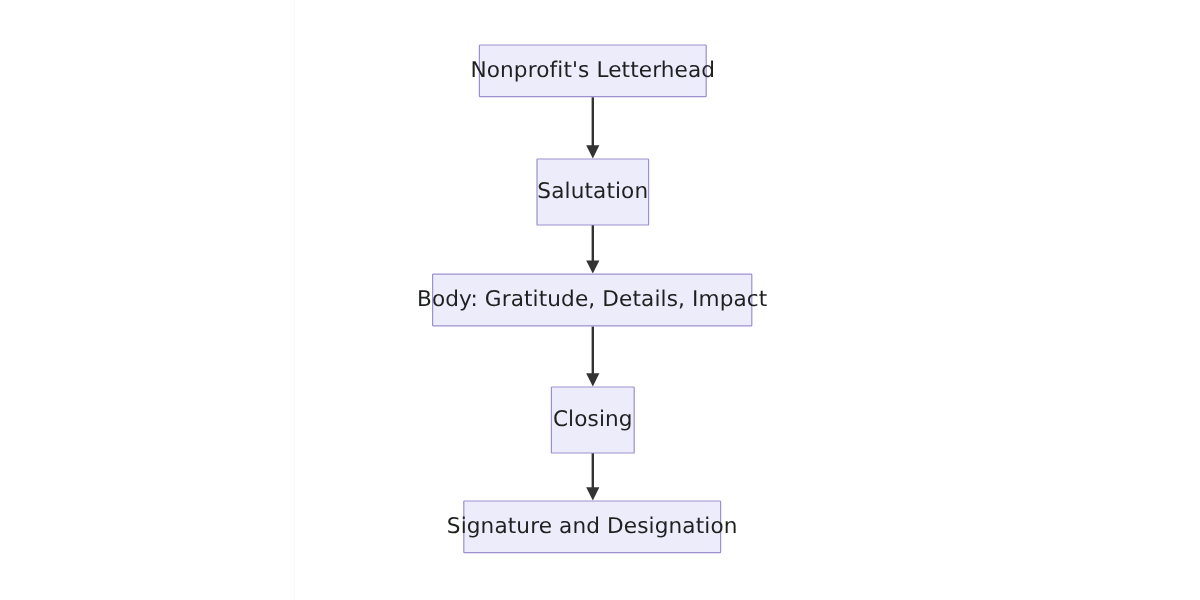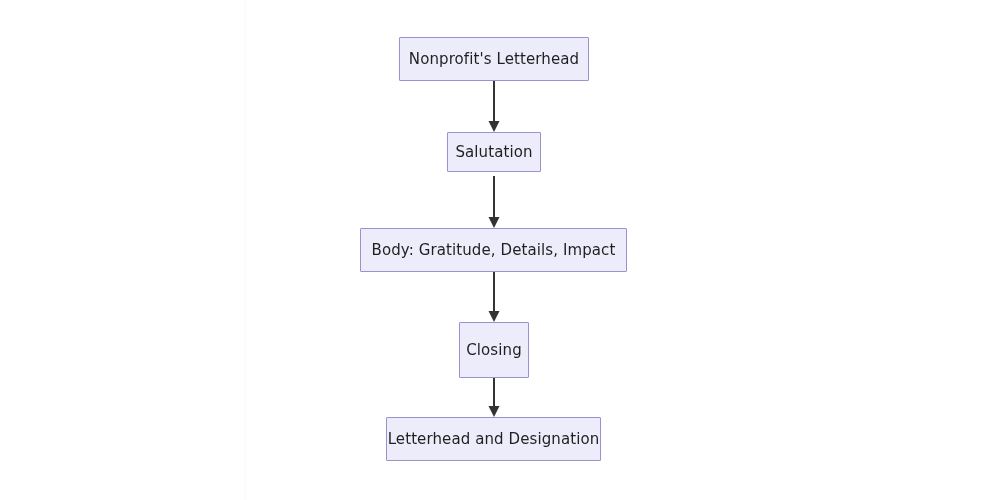--- a/index.html
+++ b/index.html
@@ -32,21 +32,21 @@
   .node {
     position: absolute;
     box-sizing: border-box;
     background: #ececfb;
     border: 1px solid #9d8fd0;
     border-radius: 1px;
     display: flex;
     align-items: center;
     justify-content: center;
     color: #1f2020;
-    font-size: 15px;
+    font-size: 18px;
     line-height: 1;
     letter-spacing: 0.1px;
     white-space: nowrap;
   }
   .node-label {
     display: block;
     padding: 0 10px;
   }
   svg.edges {
     position: absolute;
@@ -91,29 +91,29 @@
     <g>
       <line x1="494" y1="366" x2="494" y2="407"></line>
       <polygon points="494,417 488.5,406 499.5,406"></polygon>
     </g>
   </svg>
 
   <div class="node" style="left:399px; top:37px; width:190px; height:44px;">
     <span class="node-label">Nonprofit's Letterhead</span>
   </div>
 
-  <div class="node" style="left:447px; top:132px; width:94px; height:40px;">
+  <div class="node" style="left:447px; top:132px; width:94px; height:56px;">
     <span class="node-label">Salutation</span>
   </div>
 
   <div class="node" style="left:360px; top:228px; width:267px; height:44px;">
     <span class="node-label">Body: Gratitude, Details, Impact</span>
   </div>
 
   <div class="node" style="left:459px; top:322px; width:70px; height:56px;">
     <span class="node-label">Closing</span>
   </div>
 
   <div class="node" style="left:386px; top:417px; width:215px; height:44px;">
-    <span class="node-label">Letterhead and Designation</span>
+    <span class="node-label">Signature and Designation</span>
   </div>
 
 </div>
 
 </body></html>

